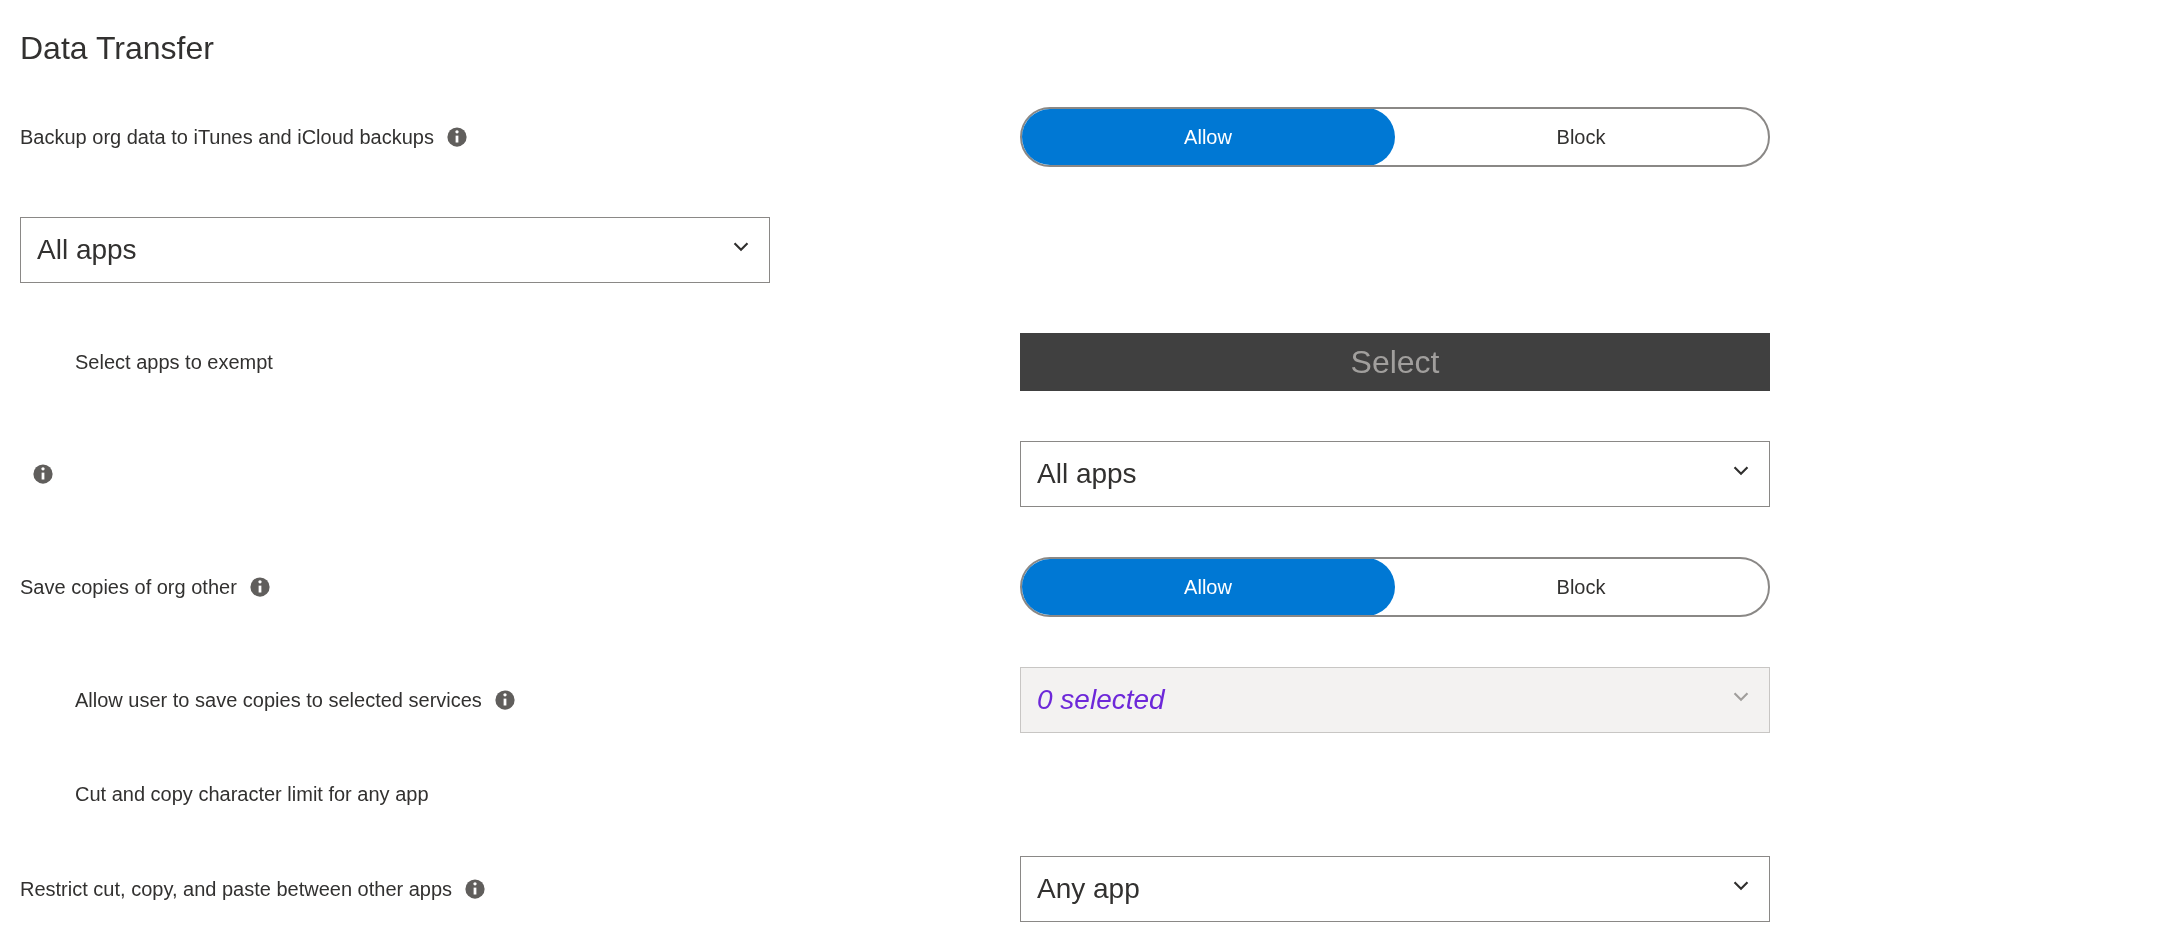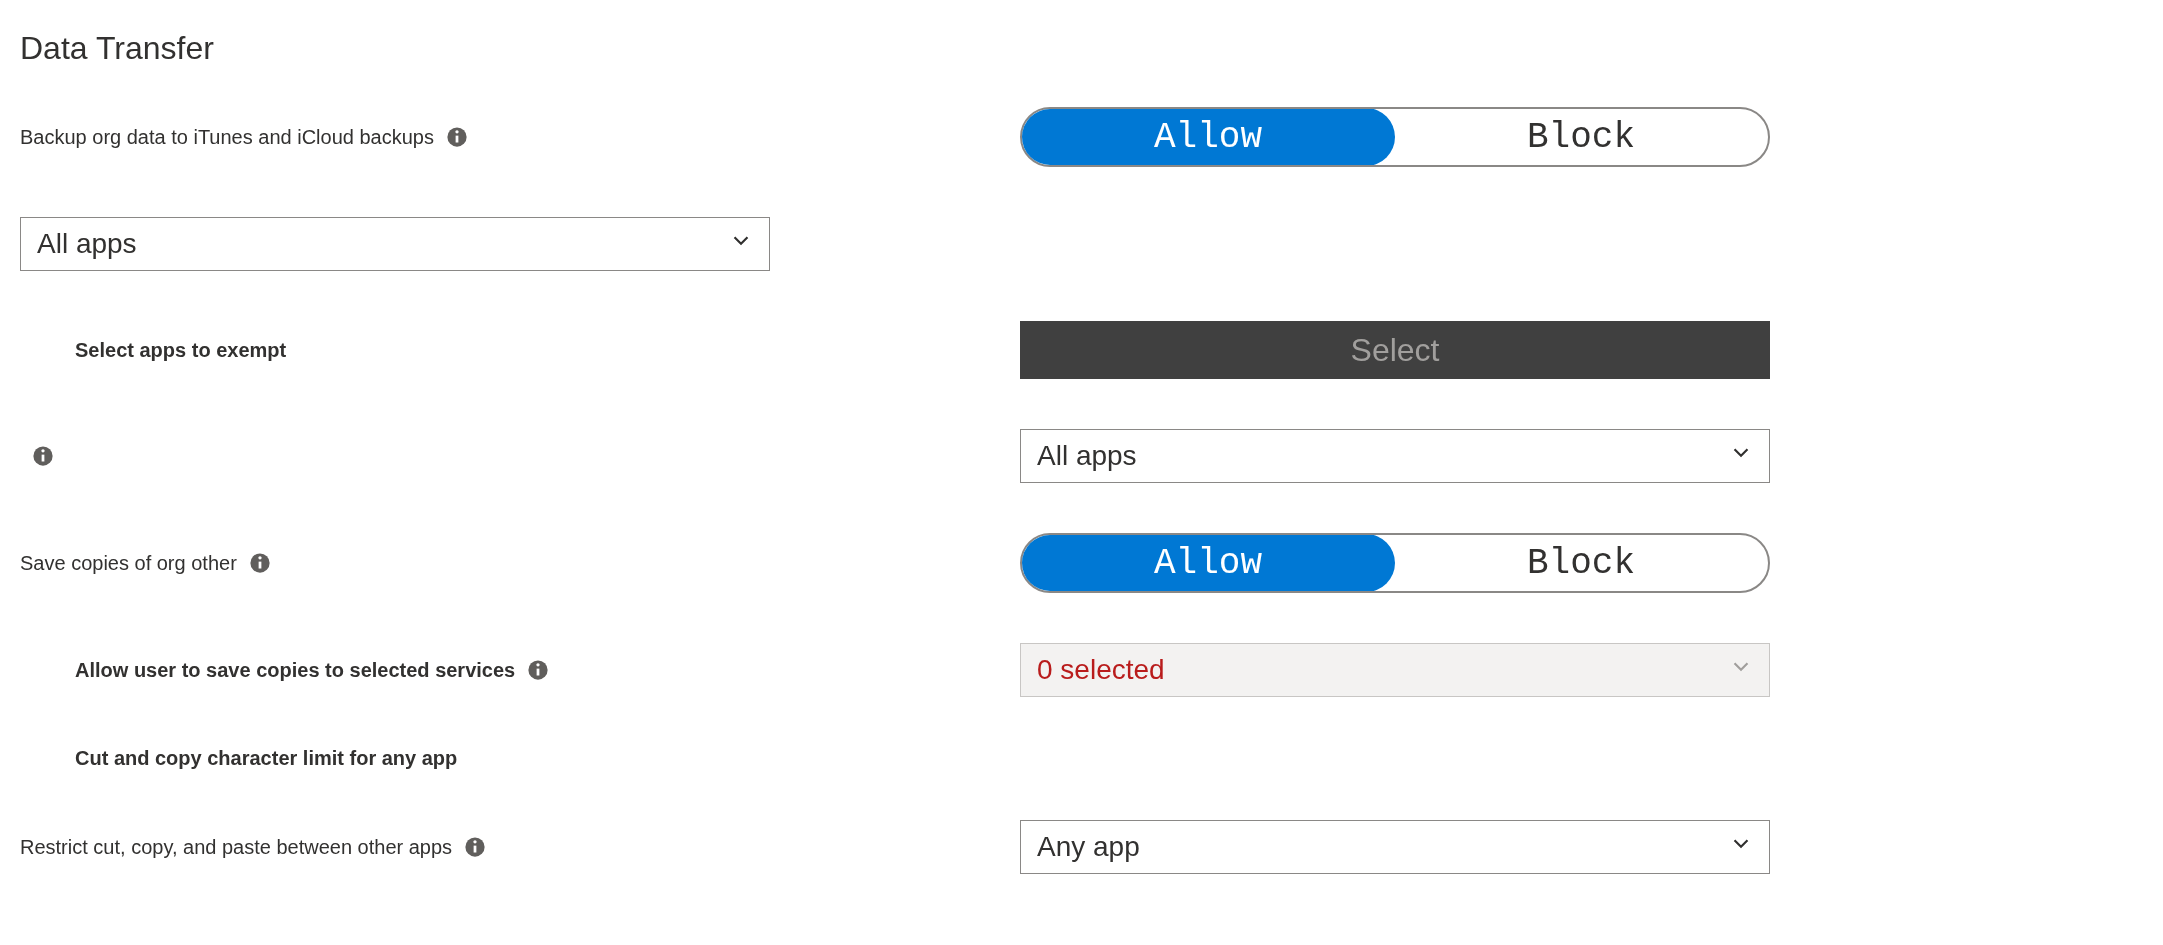--- a/index.html
+++ b/index.html
@@ -31,21 +31,20 @@
     .label-col {
       width: 1000px;
       display: flex;
       align-items: center;
       font-size: 20px;
       font-weight: 400;
       color: #323130;
     }
     .label-col.indented {
       padding-left: 55px;
-      font-weight: bold;
     }
     .control-col {
       flex: 1;
       max-width: 750px;
     }
     .info-icon {
       display: inline-flex;
       align-items: center;
       justify-content: center;
       width: 22px;
@@ -64,55 +63,56 @@
       border-radius: 32px;
       overflow: hidden;
       height: 60px;
       background: #ffffff;
     }
     .toggle-option {
       flex: 1;
       display: flex;
       align-items: center;
       justify-content: center;
-      font-size: 36px;
+      font-size: 20px;
       cursor: pointer;
       background: transparent;
       border: none;
       color: #323130;
-      font-family: Liberation Mono, monospace;
+      font-family: Liberation Sans, sans-serif;
     }
     .toggle-option.selected {
       background: #0078d4;
       color: #ffffff;
       border-radius: 30px;
       margin: -1px;
     }
     .select-wrapper {
       position: relative;
       width: 100%;
     }
     .select-box {
       width: 100%;
-      height: 54px;
+      height: 66px;
       border: 1.5px solid #8a8886;
       background: #ffffff;
       padding: 0 48px 0 16px;
       font-size: 28px;
       font-family: inherit;
       color: #323130;
       display: flex;
       align-items: center;
       cursor: pointer;
     }
     .select-box.disabled {
       background: #f3f2f1;
-      color: #b91c1c;
+      color: #6d28d9;
       border-color: #c8c6c4;
       cursor: default;
+      font-style: italic;
     }
     .select-chevron {
       position: absolute;
       right: 16px;
       top: 50%;
       transform: translateY(-50%);
       pointer-events: none;
     }
     .select-chevron svg {
       width: 26px;

